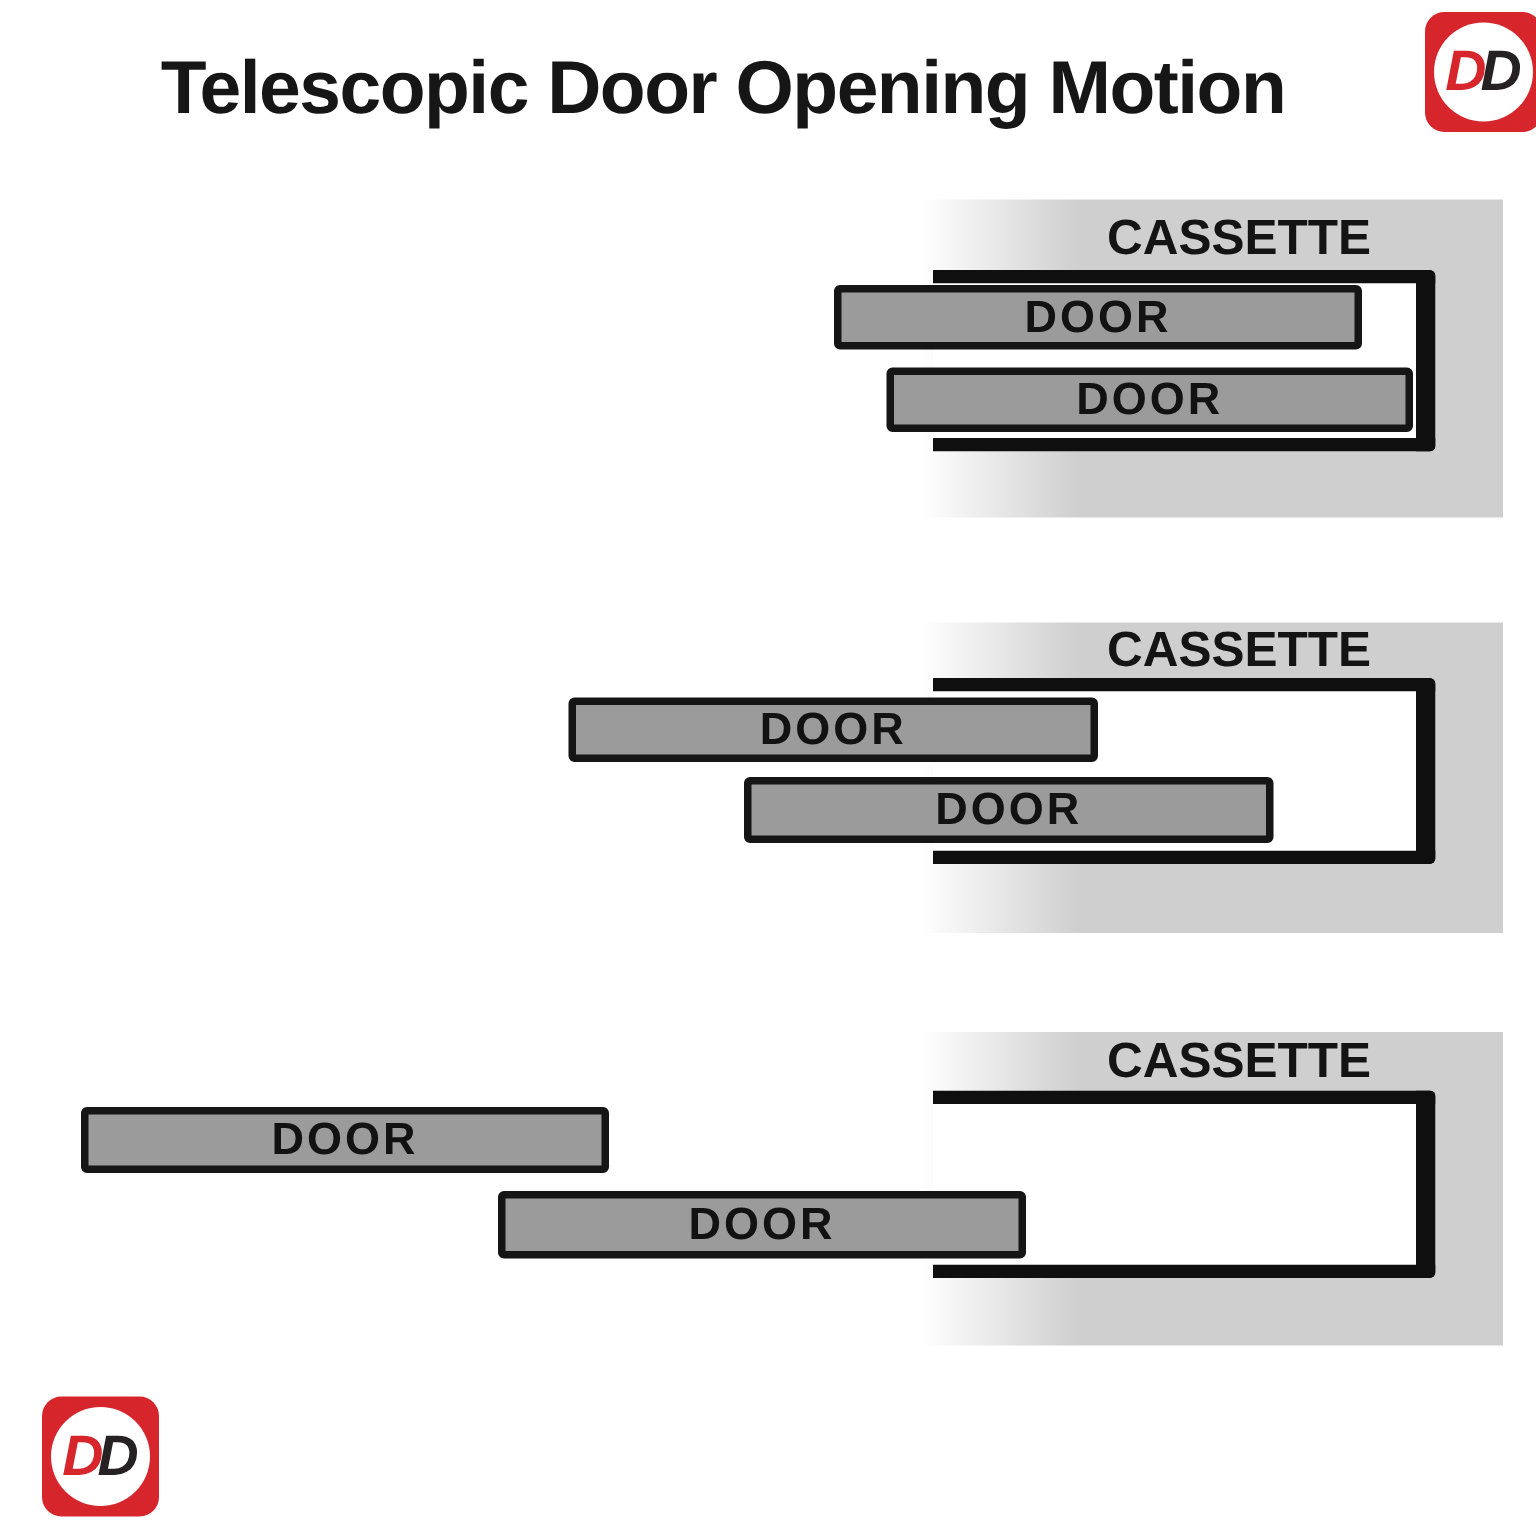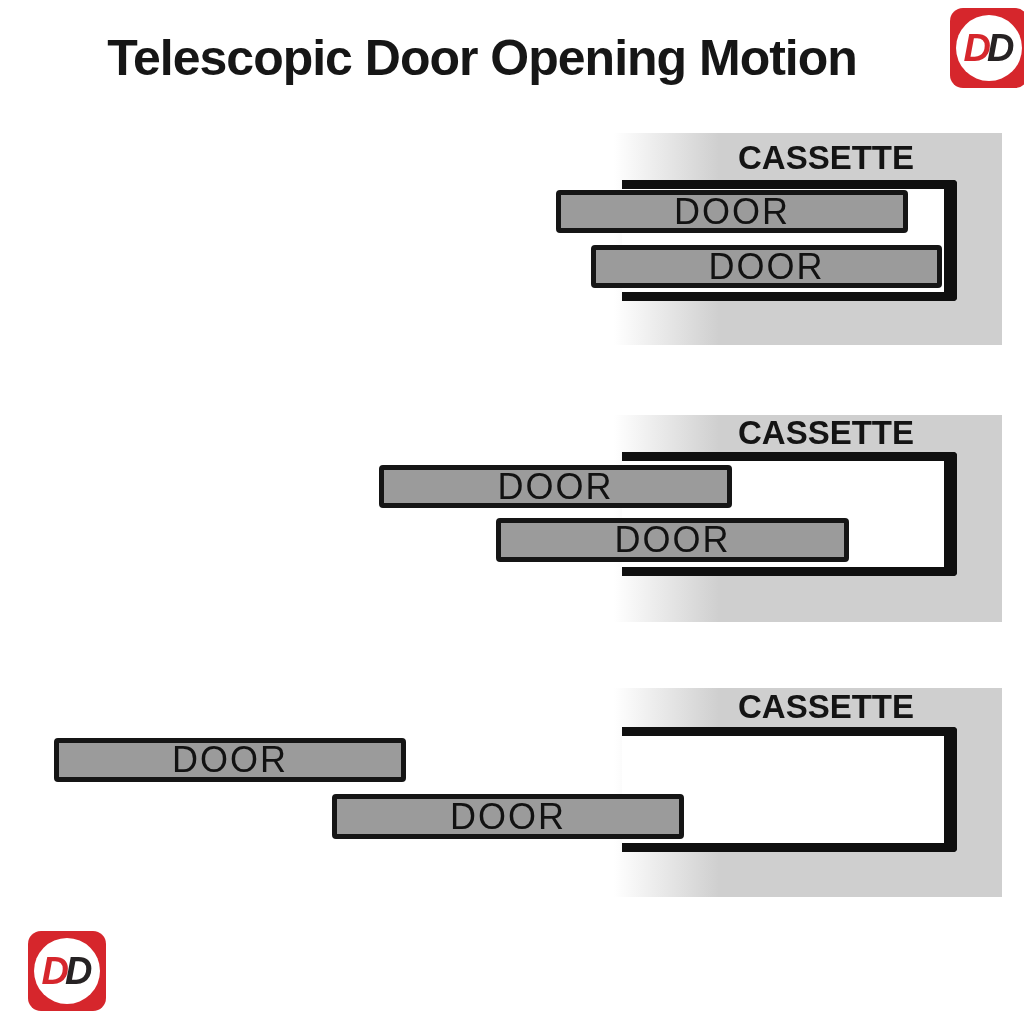--- a/index.html
+++ b/index.html
@@ -56,21 +56,21 @@
   .s1 .bracket{top:180px;height:121px;}
   .s2 .bracket{top:452px;height:124px;}
   .s3 .bracket{top:727px;height:125px;}
   .door{
     position:absolute;z-index:4;box-sizing:border-box;
     background:var(--c-door-fill,#9b9b9b);
     border:5px solid var(--c-door-border,#151515);border-radius:4px;
     display:flex;align-items:center;justify-content:center;
   }
   .door span{
-    font-size:36px;line-height:30px;font-weight:400;letter-spacing:2px;color:#121212;
+    font-size:30px;line-height:30px;font-weight:700;letter-spacing:2px;color:#121212;
   }
   .s1 .door-1{left:542px;top:190px;width:352px;height:43px;}
   .s1 .door-2{left:577px;top:245px;width:351px;height:43px;}
   .s2 .door-1{left:365px;top:465px;width:353px;height:43px;}
   .s2 .door-2{left:482px;top:518px;width:353px;height:44px;}
   .s3 .door-1{left:40px; top:738px;width:352px;height:44px;}
   .s3 .door-2{left:318px;top:794px;width:352px;height:45px;}
 </style>
 </head>
 <body>

